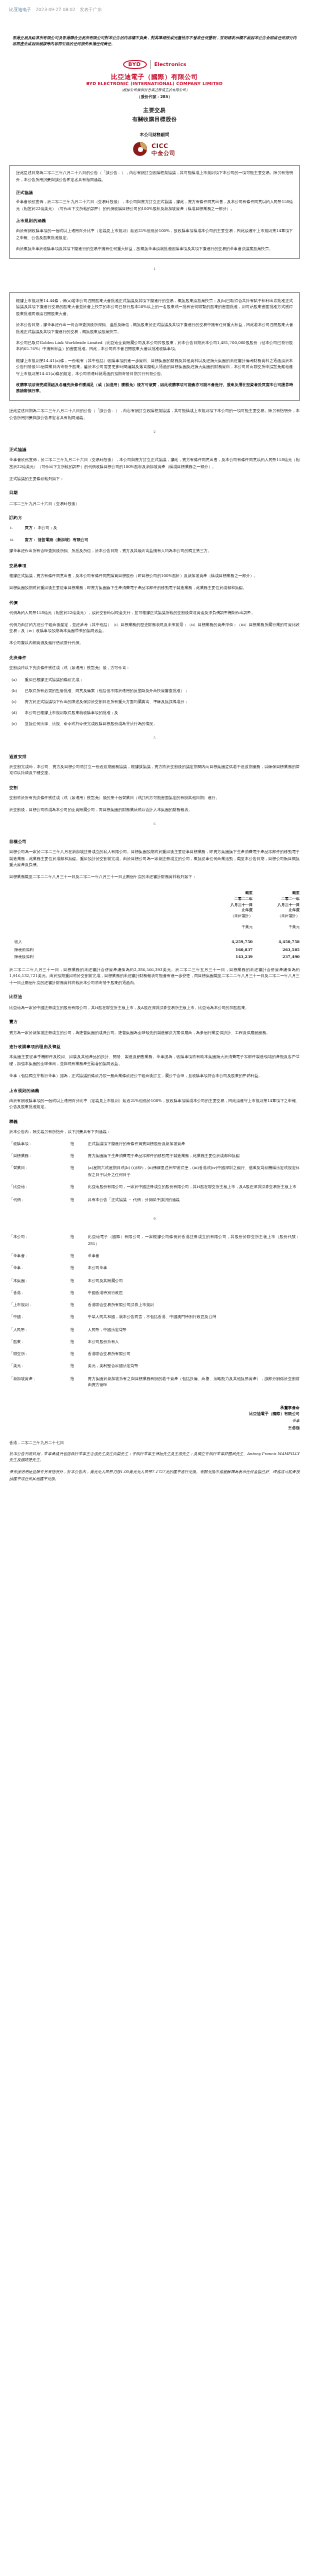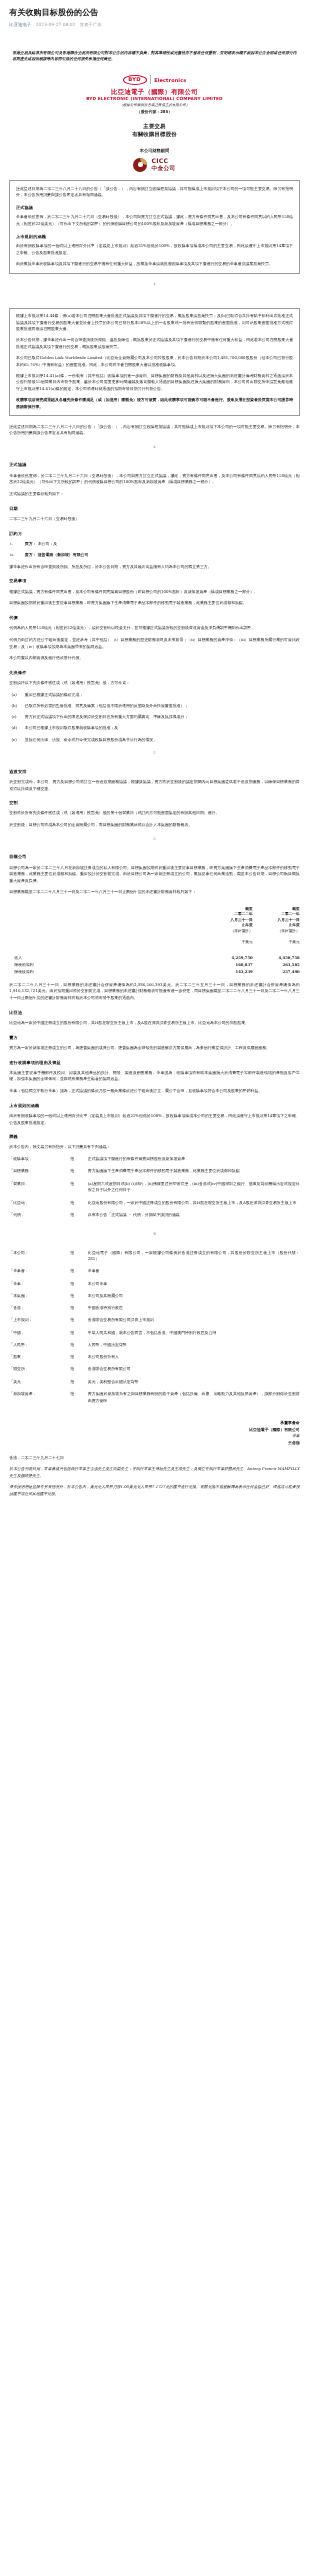--- a/index.html
+++ b/index.html
@@ -286,21 +286,20 @@
   }
   .fx-note {
     font-style: italic; font-size: 3.8px; line-height: 1.7;
     text-align: justify; margin: 0;
   }
 </style>
 </head>
 <body>
 
 <div class="wx-header">
-  <h1 class="wx-title">有关收购目标股份的公告</h1>
   <div class="wx-meta">
     <span class="wx-account">比亚迪电子</span>
     <span class="wx-date">2023-09-27 08:02</span>
     <span class="wx-loc">发表于广东</span>
   </div>
 </div>
 
 <div class="doc">
 
   <div class="spacer-lg"></div>

